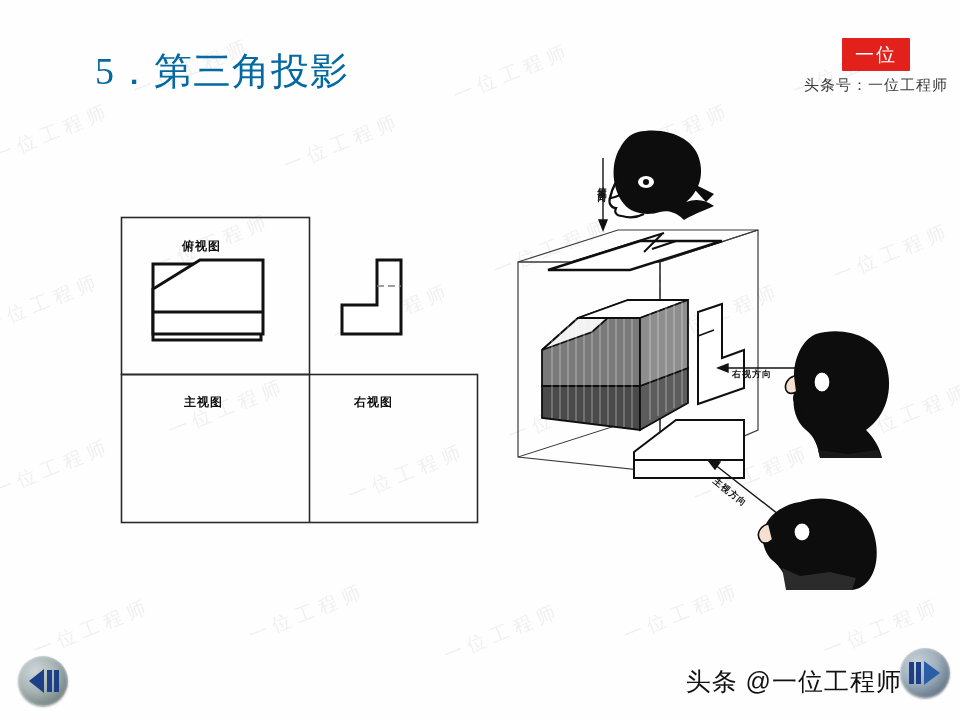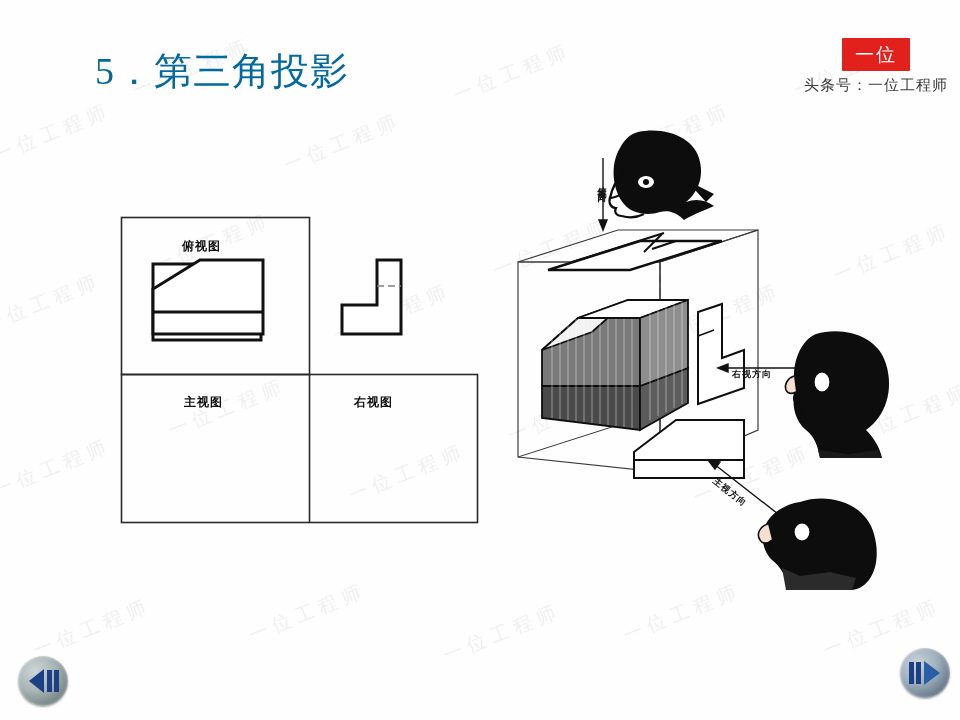--- a/index.html
+++ b/index.html
@@ -380,14 +380,15 @@
   </div>
 
   <div class="navbtn" id="nav-next" title="next">
     <svg width="50" height="50" viewBox="0 0 50 50">
       <rect x="9" y="14" width="5" height="22" fill="#1c3f86"></rect>
       <rect x="16" y="14" width="5" height="22" fill="#1c3f86"></rect>
       <path d="M 24 13 L 24 37 L 40 25 Z" fill="#2a5fa8"></path>
     </svg>
   </div>
 
+  <div id="handle">头条 @一位工程师</div>
 
 </div>
 
 </body></html>

